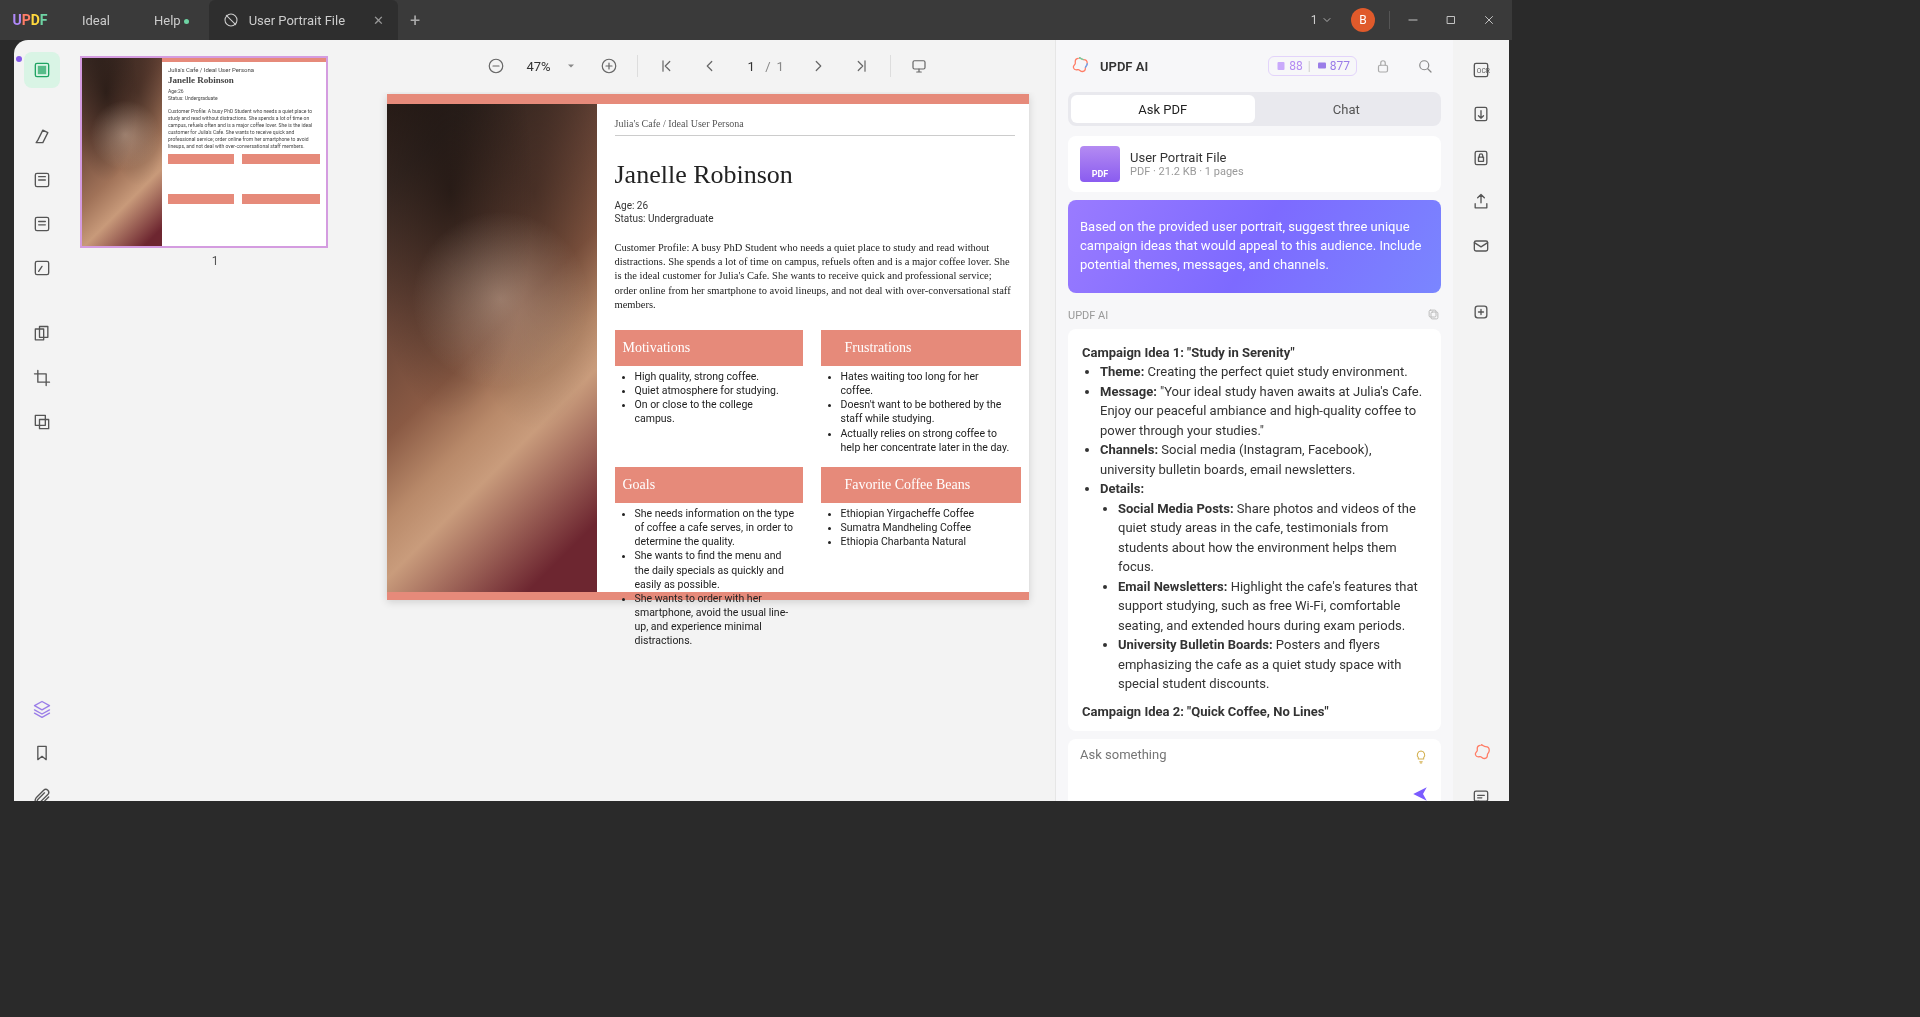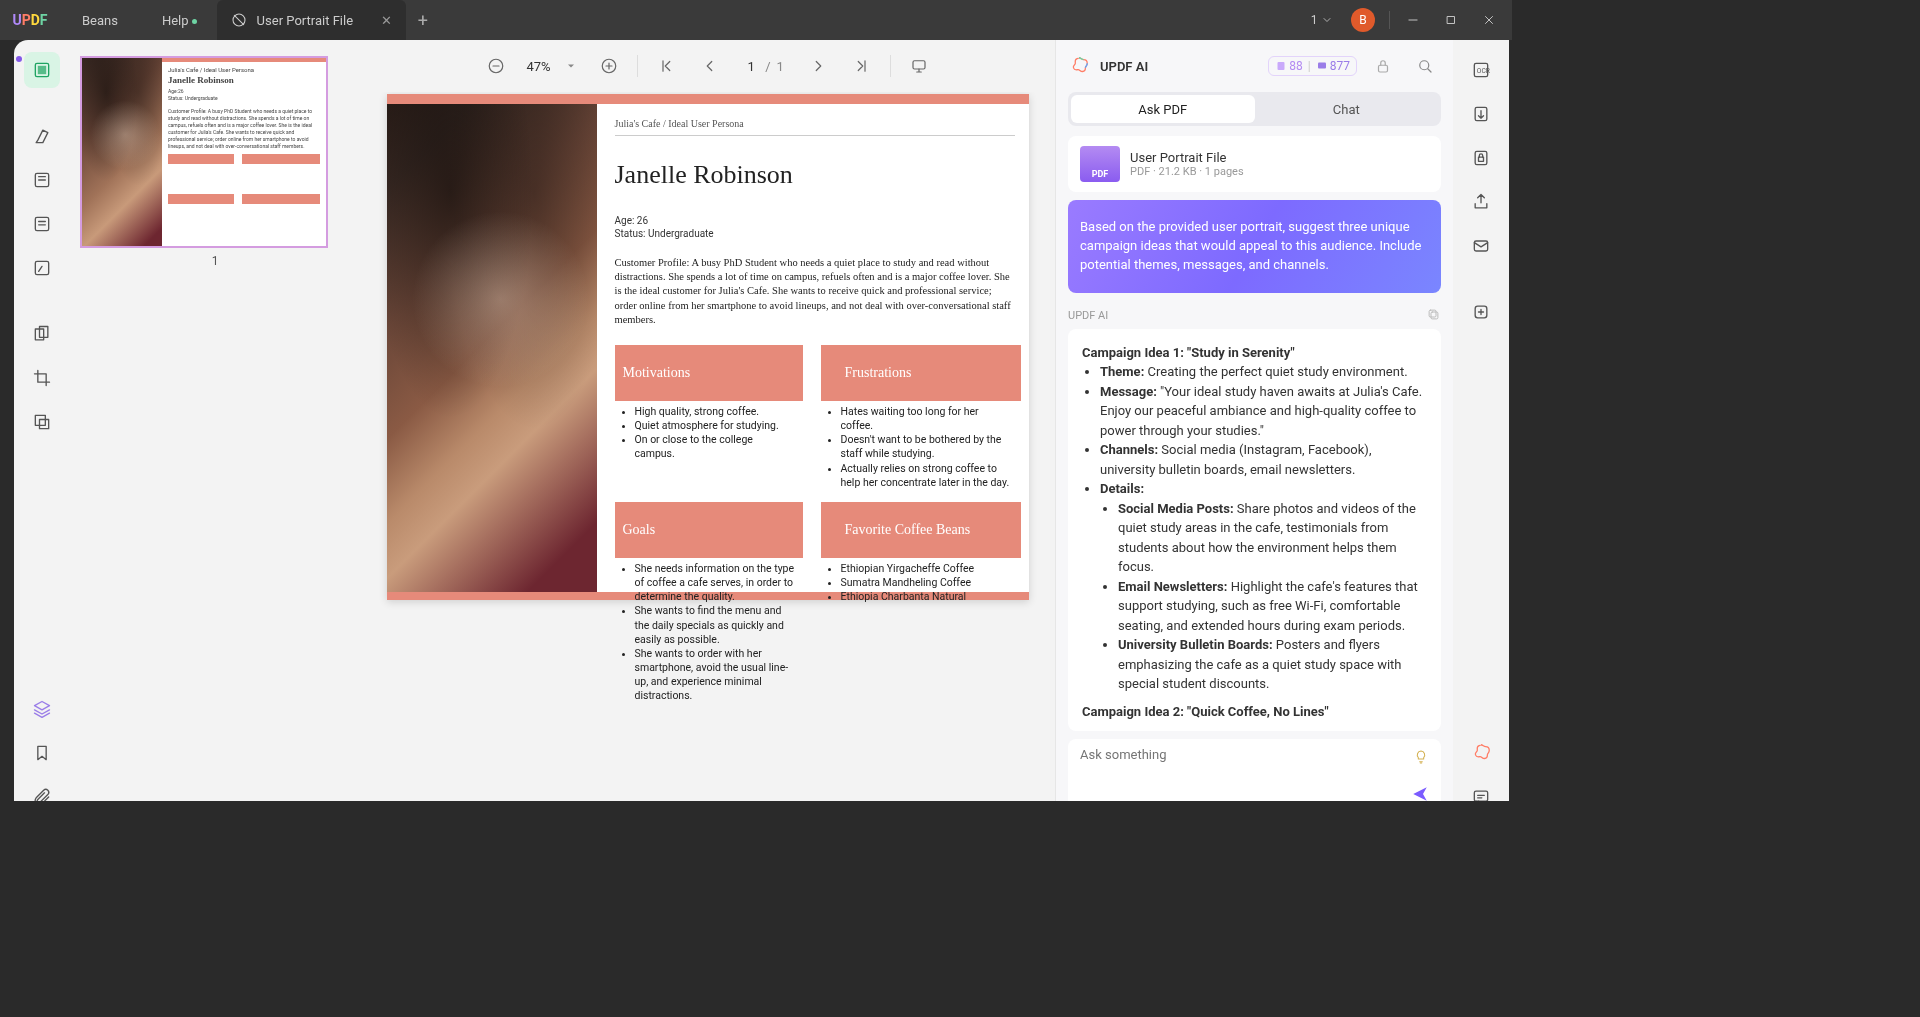--- a/index.html
+++ b/index.html
@@ -63,21 +63,21 @@
 .pg-top{position:absolute;left:0;top:0;right:0;height:10px;background:#e68a7a;}
 .pg-photo{position:absolute;left:0;top:10px;width:210px;bottom:8px;background:linear-gradient(135deg,#2a1d18 0%,#3a2a24 12%,#6a4638 32%,#8a5a44 48%,#b98a6a 60%,#c99c7c 68%,#6d2630 90%);}
 .pg-bot{position:absolute;left:0;right:0;bottom:0;height:8px;background:#e68a7a;}
 .pg-main{position:absolute;left:228px;top:24px;right:14px;}
 .persona-tiny{font-size:10px;color:#555;font-family:Georgia,serif;}
 .persona-title{font-family:Georgia,serif;font-size:26px;color:#222;margin-top:24px;}
 .hr1{border:none;border-top:1px solid #ccc;margin:6px 0 6px;}
 .meta{font-size:10px;color:#333;font-family:Georgia,serif;line-height:1.3;}
 .profile{font-size:10.5px;color:#222;font-family:Georgia,serif;line-height:1.35;margin-top:16px;}
 .boxes{display:grid;grid-template-columns:188px 200px;column-gap:18px;row-gap:6px;margin-top:18px;}
-.boxhead{background:#e68a7a;color:#fff;font-family:Georgia,serif;font-size:14px;padding:20px 8px;}
+.boxhead{background:#e68a7a;color:#fff;font-family:Georgia,serif;font-size:14px;padding:10px 8px;}
 .boxhead.pad{padding-left:24px;}
 .boxlist{font-size:10.5px;color:#222;font-family:Georgia,serif;padding:4px 8px 6px 20px;line-height:1.35;}
 .boxlist li{list-style:disc;margin-left:0;}
 
 .right-tools{width:56px;display:flex;flex-direction:column;align-items:center;padding:12px 0;gap:8px;position:relative;}
 .right-tools .rsep{height:14px;}
 .right-bottom{position:absolute;bottom:10px;display:flex;flex-direction:column;align-items:center;gap:8px;}
 .right-bottom .ai-btn svg{width:22px;height:22px;}
 
 .ai-panel{width:398px;background:#f7f7f9;display:flex;flex-direction:column;border-left:1px solid #e6e6e6;}
@@ -113,21 +113,21 @@
 
 .stroke{fill:none;stroke:currentColor;stroke-width:1.6;stroke-linecap:round;stroke-linejoin:round;}
 .pg-photo::after,.thumb-card .t-img::after{content:"";position:absolute;inset:0;background:radial-gradient(circle at 54% 40%,rgba(255,230,210,.35) 0%,rgba(0,0,0,0) 28%),radial-gradient(ellipse at 30% 18%,rgba(0,0,0,.5) 0%,rgba(0,0,0,0) 40%),radial-gradient(ellipse at 70% 18%,rgba(0,0,0,.35) 0%,rgba(0,0,0,0) 42%);}
 </style>
 </head>
 <body>
 
 <div class="app">
   <div class="title-bar">
     <div class="logo"><span>U</span><span>P</span><span>D</span><span>F</span></div>
-    <div class="menu-item">Beans</div>
+    <div class="menu-item">Ideal</div>
     <div class="menu-item"><span>Help</span><span class="dot"></span></div>
     <div class="tab">
       <svg viewBox="0 0 24 24">
           <circle class="stroke" cx="12" cy="12" r="9"></circle>
           <path class="stroke" d="M5 5l14 14"></path>
         </svg>
       <span>User Portrait File</span>
       <span class="close">✕</span>
     </div>
     <div class="addtab">+</div>
@@ -302,21 +302,21 @@
 
       <div class="doc-scroll">
         <div class="page">
           <div class="pg-top"></div>
           <div class="pg-photo"></div>
           <div class="pg-bot"></div>
           <div class="pg-main">
             <div class="persona-tiny">Julia's Cafe / Ideal User Persona</div>
             <hr class="hr1">
             <div class="persona-title">Janelle Robinson</div>
-            <div class="meta" style="margin-top:24px;">
+            <div class="meta" style="margin-top:9px;">
               <div>Age: 26</div>
               <div>Status: Undergraduate</div>
             </div>
             <div class="profile">Customer Profile: A busy PhD Student who needs a quiet place to study and read without distractions. She spends a lot of time on campus, refuels often and is a major coffee lover. She is the ideal customer for Julia's Cafe. She wants to receive quick and professional service; order online from her smartphone to avoid lineups, and not deal with over-conversational staff members.</div>
             <div class="boxes">
               <div>
                 <div class="boxhead">Motivations</div>
                 <ul class="boxlist">
                   <li>High quality, strong coffee.</li>
                     <li>Quiet atmosphere for studying.</li>

